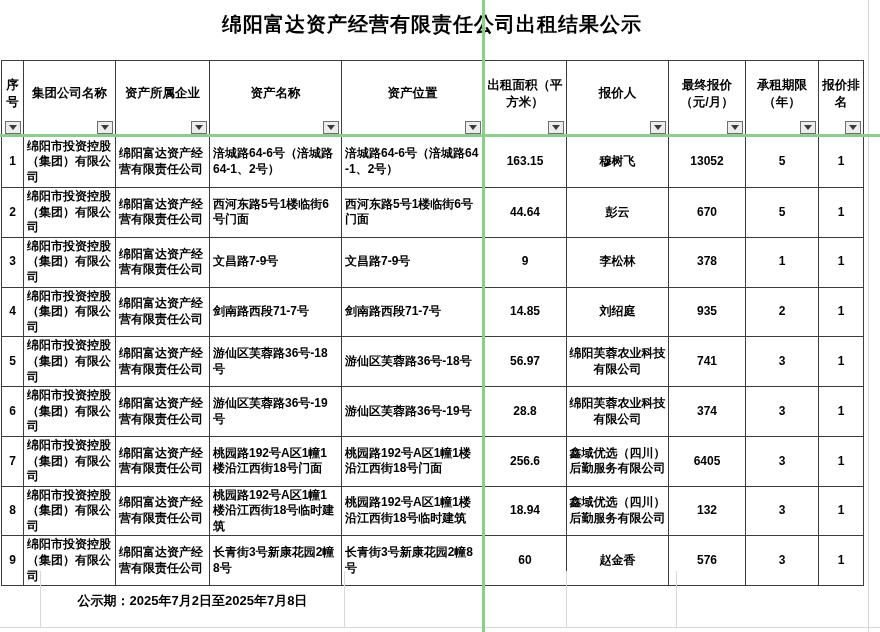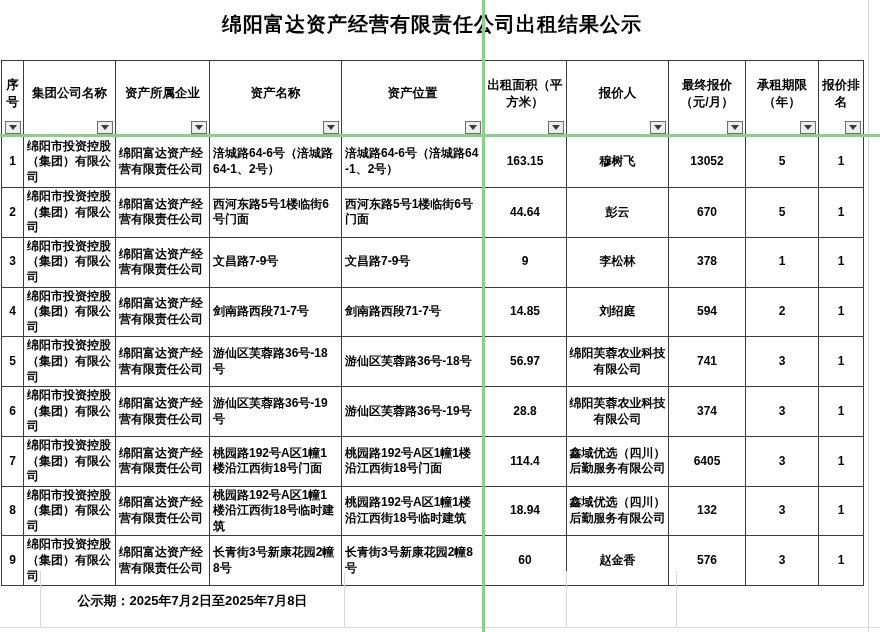--- a/index.html
+++ b/index.html
@@ -136,21 +136,21 @@
           <td class="c">1</td>
         </tr>
         <tr>
           <td class="c">4</td>
           <td class="l">绵阳市投资控股（集团）有限公司</td>
           <td class="l">绵阳富达资产经营有限责任公司</td>
           <td class="l">剑南路西段71-7号</td>
           <td class="l">剑南路西段71-7号</td>
           <td class="c">14.85</td>
           <td class="c">刘绍庭</td>
-          <td class="c">594</td>
+          <td class="c">935</td>
           <td class="c">2</td>
           <td class="c">1</td>
         </tr>
         <tr>
           <td class="c">5</td>
           <td class="l">绵阳市投资控股（集团）有限公司</td>
           <td class="l">绵阳富达资产经营有限责任公司</td>
           <td class="l">游仙区芙蓉路36号-18号</td>
           <td class="l">游仙区芙蓉路36号-18号</td>
           <td class="c">56.97</td>
@@ -170,21 +170,21 @@
           <td class="c">374</td>
           <td class="c">3</td>
           <td class="c">1</td>
         </tr>
         <tr>
           <td class="c">7</td>
           <td class="l">绵阳市投资控股（集团）有限公司</td>
           <td class="l">绵阳富达资产经营有限责任公司</td>
           <td class="l">桃园路192号A区1幢1楼沿江西街18号门面</td>
           <td class="l">桃园路192号A区1幢1楼沿江西街18号门面</td>
-          <td class="c">114.4</td>
+          <td class="c">256.6</td>
           <td class="c">鑫域优选（四川）后勤服务有限公司</td>
           <td class="c">6405</td>
           <td class="c">3</td>
           <td class="c">1</td>
         </tr>
         <tr>
           <td class="c">8</td>
           <td class="l">绵阳市投资控股（集团）有限公司</td>
           <td class="l">绵阳富达资产经营有限责任公司</td>
           <td class="l">桃园路192号A区1幢1楼沿江西街18号临时建筑</td>

